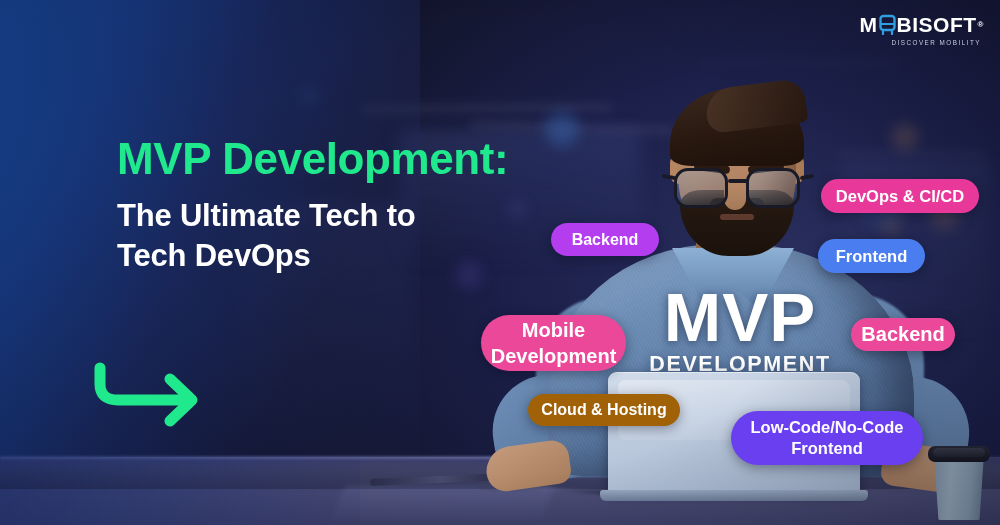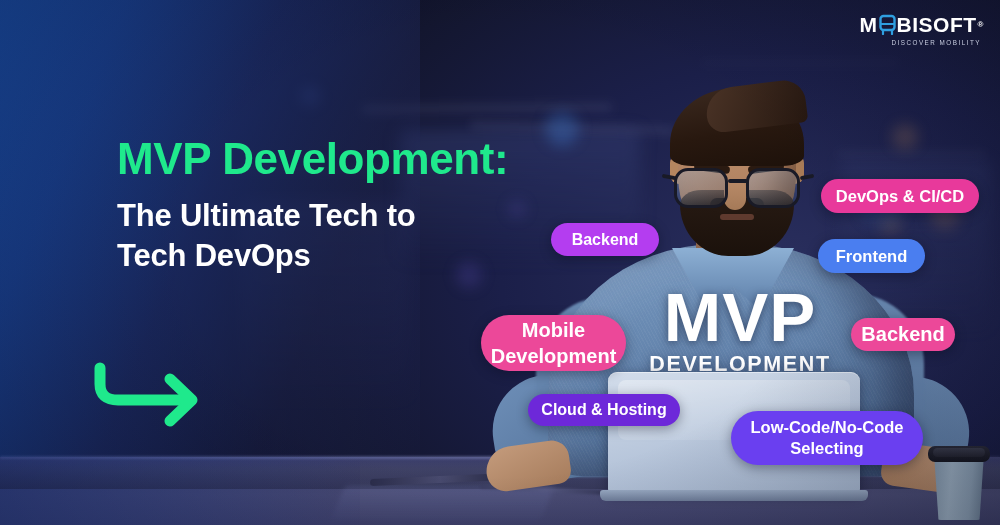--- a/index.html
+++ b/index.html
@@ -258,21 +258,21 @@
     color:#ffffff; font-weight:bold;
     border-radius:40px;
     box-shadow:0 3px 12px rgba(8,10,30,0.38);
     white-space:pre-line;
   }
   #pill-devops   { left:821px; top:179px; width:158px; height:34px; font-size:16.5px; background:#e8399b; }
   #pill-database { left:551px; top:223px; width:108px; height:33px; font-size:16px;   background:#b43df0; }
   #pill-frontend { left:818px; top:239px; width:107px; height:34px; font-size:16.5px; background:#4a7ef0; }
   #pill-mobile   { left:481px; top:315px; width:145px; height:56px; font-size:20px;   background:#ec4899; line-height:1.3; }
   #pill-backend  { left:851px; top:318px; width:104px; height:33px; font-size:20px; background:#ec4899; }
-  #pill-cloud    { left:528px; top:394px; width:152px; height:32px; font-size:16px;   background:#6d28d9; }
+  #pill-cloud    { left:528px; top:394px; width:152px; height:32px; font-size:16px;   background:#a16207; }
   #pill-lowcode  { left:731px; top:411px; width:192px; height:54px; font-size:16.5px; background:#6a3ff0; line-height:1.3; }
 
   
   .logo { position:absolute; right:16px; top:14px; width:128px; height:44px; }
   .logo-word {
     display:flex; align-items:center; justify-content:flex-end;
     font-size:21px; font-weight:bold; color:#ffffff; letter-spacing:0.5px;
     line-height:1;
   }
   .logo-reg { font-size:8px; vertical-align:super; margin-left:1px; color:#ffffff; }
@@ -385,21 +385,21 @@
   </div>
 
   <div class="pill" id="pill-devops">DevOps &amp; CI/CD</div>
   <div class="pill" id="pill-database">Backend</div>
   <div class="pill" id="pill-frontend">Frontend</div>
   <div class="pill" id="pill-mobile">Mobile
 Development</div>
   <div class="pill" id="pill-backend">Backend</div>
   <div class="pill" id="pill-cloud">Cloud &amp; Hosting</div>
   <div class="pill" id="pill-lowcode">Low-Code/No-Code
-Selecting</div>
+Frontend</div>
 
   <div class="logo">
     <div class="logo-word">
       <span>M</span>
       <span class="tram">
         <svg width="17" height="21" viewBox="0 0 17 21">
           <rect x="1.5" y="2" width="14" height="14" rx="3" fill="none" stroke="#2f9fe0" stroke-width="2.4"></rect>
           <line x1="1.5" y1="10" x2="15.5" y2="10" stroke="#2f9fe0" stroke-width="2"></line>
           <line x1="4" y1="16" x2="4" y2="20" stroke="#2f9fe0" stroke-width="2.2" stroke-linecap="round"></line>
           <line x1="13" y1="16" x2="13" y2="20" stroke="#2f9fe0" stroke-width="2.2" stroke-linecap="round"></line>

